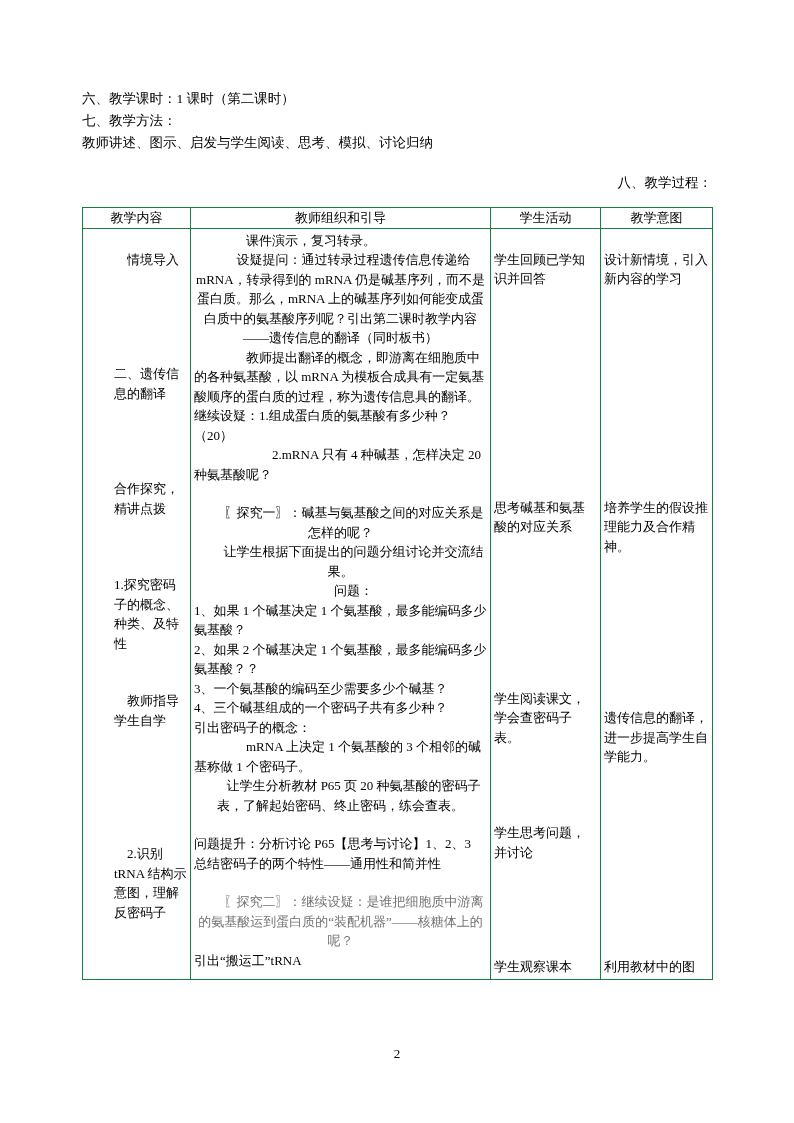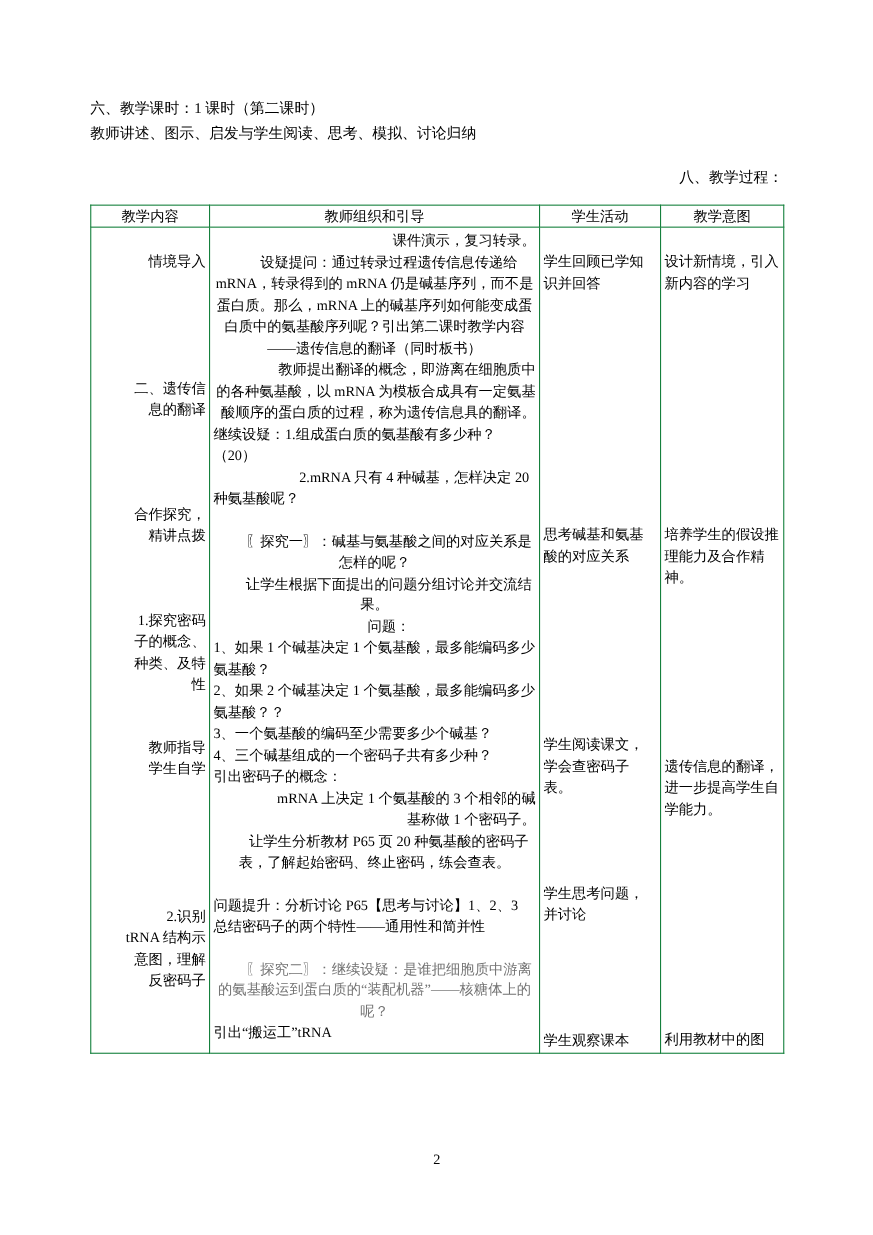--- a/index.html
+++ b/index.html
@@ -57,24 +57,24 @@
     text-align: center;
     font-weight: normal;
     font-size: 13.5px;
     padding: 2px 0 2px 0;
     height: 18px;
   }
   .cellwrap {
     padding: 2px 3px 2px 3px;
     word-wrap: break-word;
   }
-  .c1 .cellwrap { text-align: right; margin-left: 28px; }
+  .c1 .cellwrap { text-align: left; margin-left: 28px; }
   .blk { margin: 0; padding: 0; }
   .ind-2 { text-indent: 26px; text-align: center; }
-  .ind-4 { text-indent: 52px; text-align: right; }
+  .ind-4 { text-indent: 52px; }
   .ind-6 { text-indent: 78px; }
   .ind-1 { text-indent: 13px; }
   .spacer-line { height: 19px; }
   .gray { color: #737373; }
 
   .row-body td { height: auto; }
 
   .pagenum {
     position: absolute;
     left: 0;
@@ -84,20 +84,21 @@
     font-size: 13px;
   }
 </style>
 </head>
 <body>
 
 <div class="page">
 
   <div class="pre-lines">
     <p class="indent1">六、教学课时：1 课时（第二课时）</p>
+    <p class="indent1">七、教学方法：</p>
     <p class="indent2">教师讲述、图示、启发与学生阅读、思考、模拟、讨论归纳</p>
     <p class="indent1 gap-before2">八、教学过程：</p>
   </div>
 
   <table class="main">
     <colgroup>
       <col class="col1">
         <col class="col2">
         <col class="col3">
         <col class="col4">

